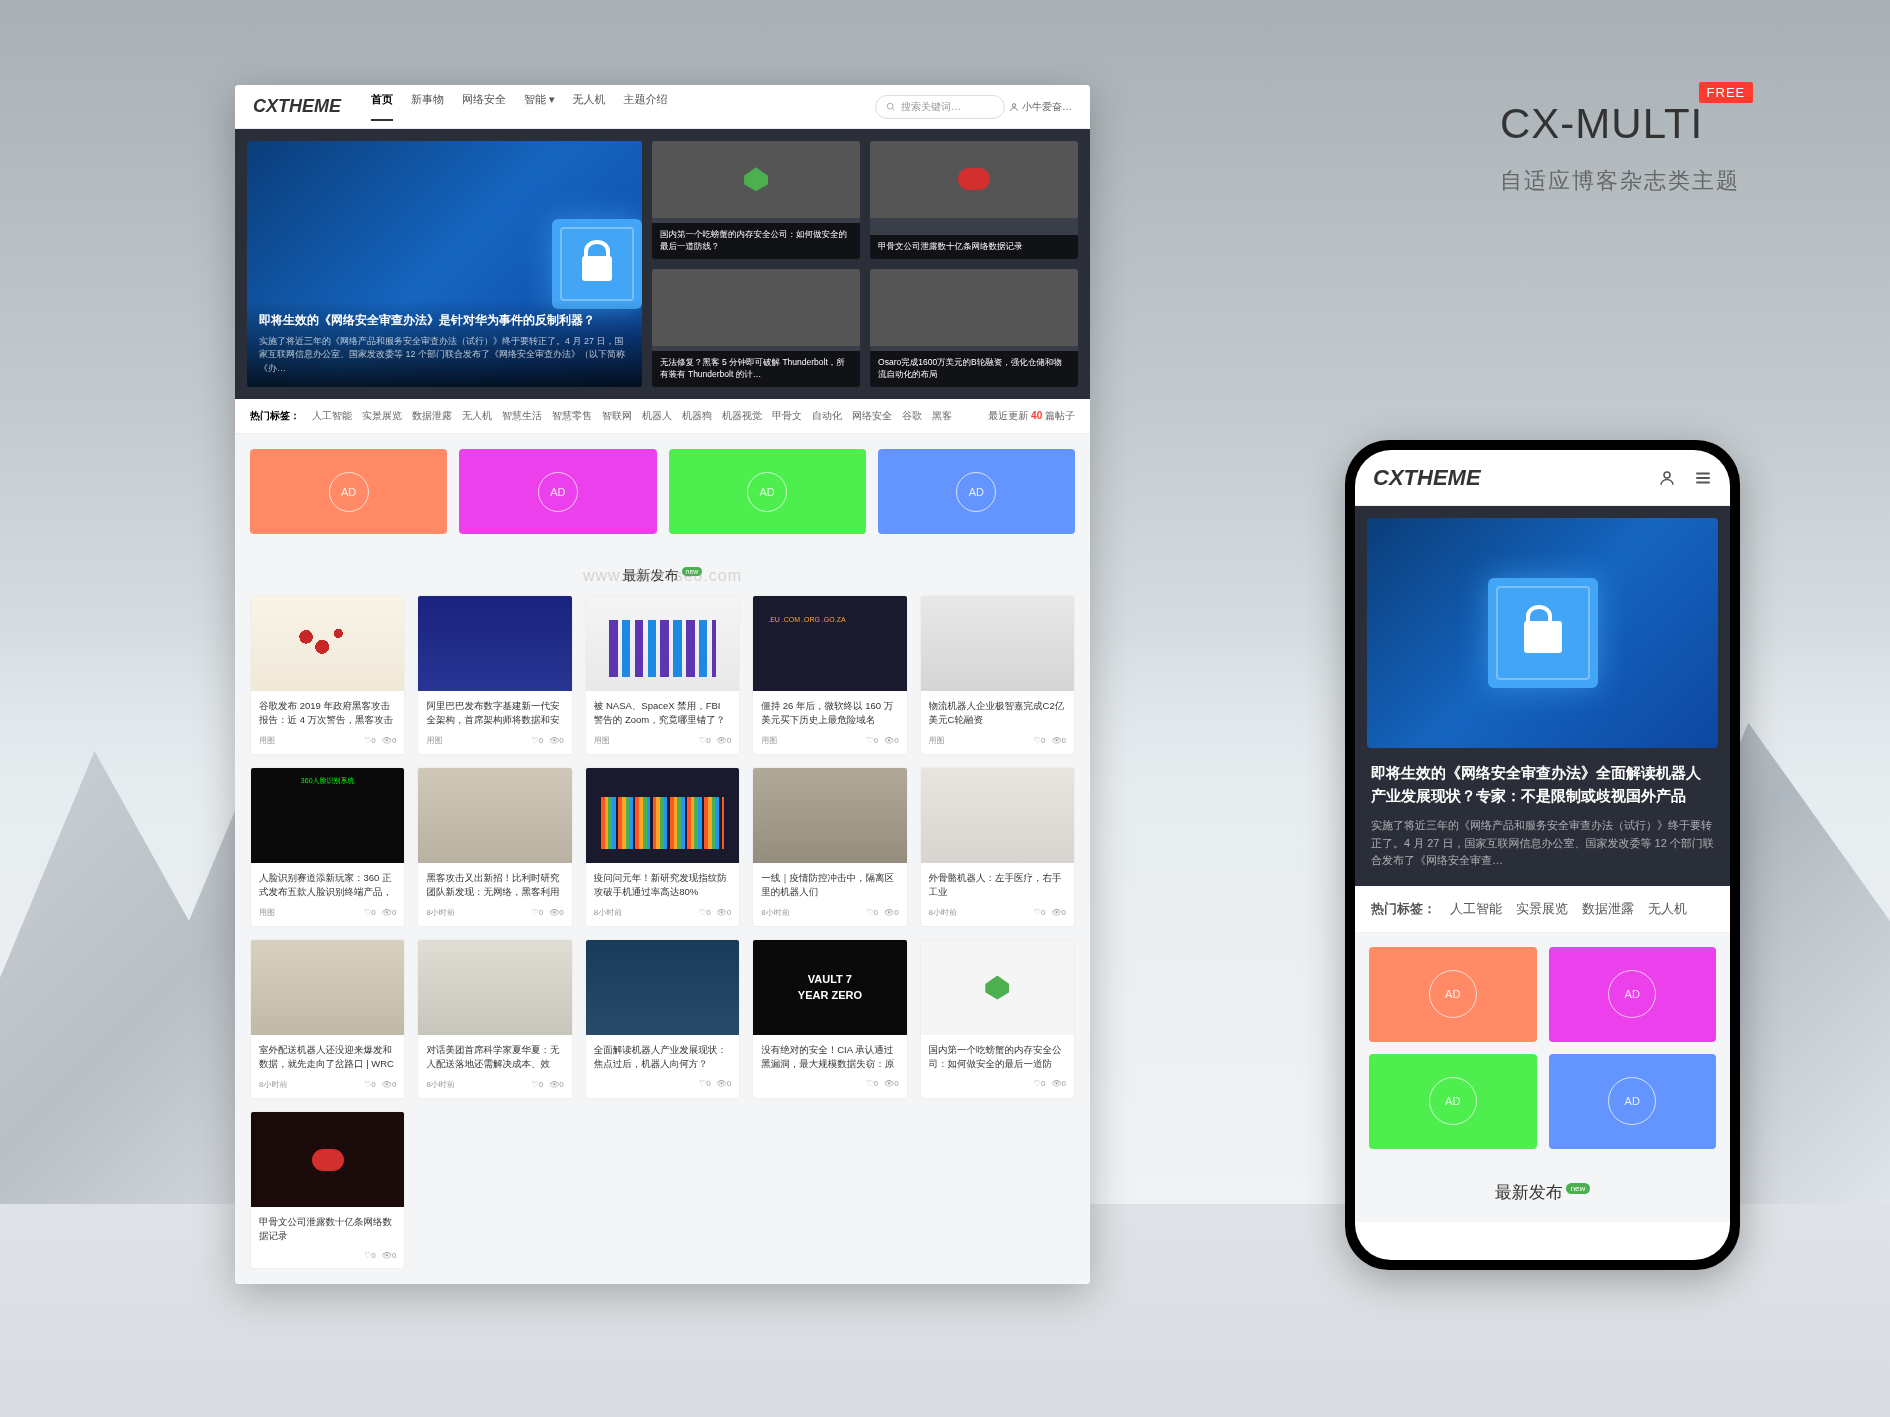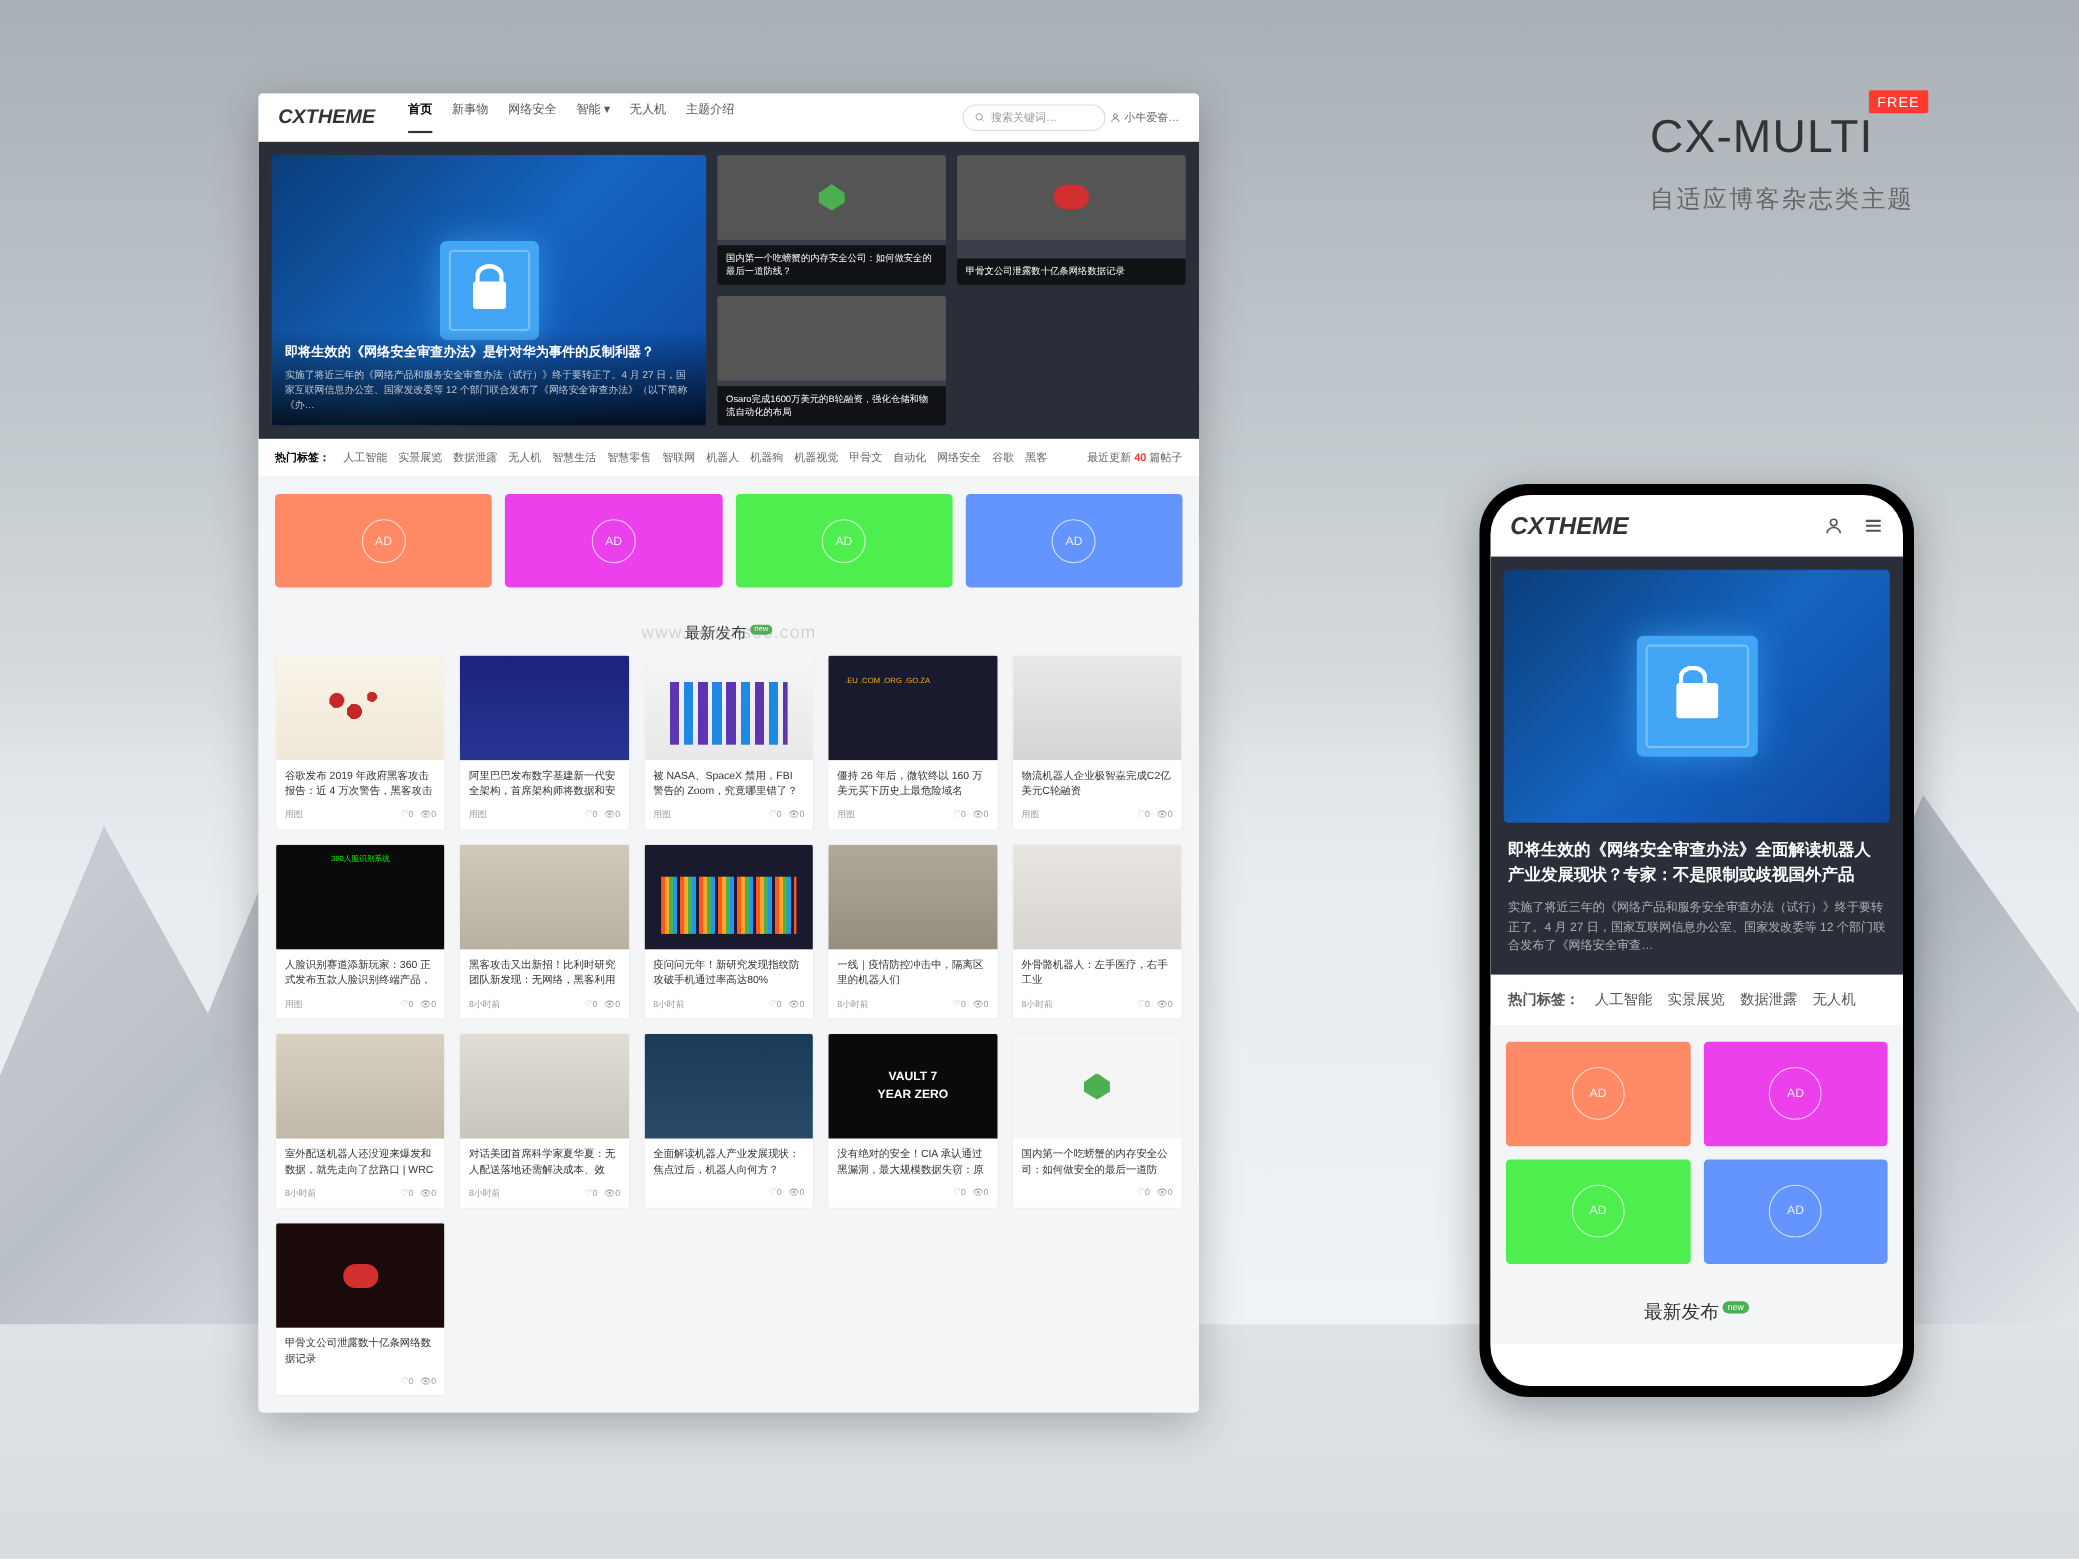--- a/index.html
+++ b/index.html
@@ -20,21 +20,21 @@
 .d-header{height:44px;display:flex;align-items:center;padding:0 18px;border-bottom:1px solid #eee;background:#fff}
 .d-logo{font-size:18px;font-weight:700;font-style:italic;color:#333;margin-right:30px}
 .d-nav{display:flex;gap:18px;font-size:11px;color:#555}
 .d-nav span{cursor:pointer}
 .d-nav span.active{color:#000;font-weight:600;border-bottom:2px solid #333;padding-bottom:12px}
 .d-search{margin-left:auto;display:flex;align-items:center;gap:4px}
 .d-search-box{width:130px;height:24px;border:1px solid #ddd;border-radius:12px;padding:0 10px;font-size:10px;color:#999;display:flex;align-items:center;gap:5px}
 .d-user{font-size:10px;color:#666;display:flex;align-items:center;gap:3px}
 
 .d-hero{background:#2a2e38;padding:12px;display:grid;grid-template-columns:1.9fr 1fr 1fr;grid-template-rows:1fr 1fr;gap:10px;height:270px}
-.d-hero-main{grid-row:1/3;background:linear-gradient(135deg,#0a3d7a 0%,#1565c0 50%,#0d47a1 100%);position:relative;border-radius:3px;overflow:hidden;display:flex;align-items:center;justify-content:center}
+.d-hero-main{grid-row:1/3;background:linear-gradient(135deg,#0a3d7a 0%,#1565c0 50%,#0d47a1 100%);position:relative;border-radius:3px;overflow:hidden;display:flex;align-items:center;justify-content:flex-end}
 .chip-lock{width:90px;height:90px;background:#42a5f5;border-radius:6px;display:flex;align-items:center;justify-content:center;position:relative;box-shadow:0 0 30px rgba(66,165,245,.6)}
 .chip-lock::before{content:'';position:absolute;inset:8px;border:2px solid rgba(255,255,255,.3);border-radius:4px}
 .lock{width:30px;height:25px;background:#fff;border-radius:3px;position:relative;margin-top:8px}
 .lock::before{content:'';position:absolute;width:18px;height:18px;border:4px solid #fff;border-radius:50% 50% 0 0;border-bottom:none;top:-16px;left:2px}
 .d-hero-main .cap{position:absolute;bottom:0;left:0;right:0;padding:12px;background:linear-gradient(transparent,rgba(0,0,0,.8));color:#fff}
 .d-hero-main .cap h3{font-size:12px;margin-bottom:6px}
 .d-hero-main .cap p{font-size:9px;opacity:.7;line-height:1.5}
 .d-hero-tile{background:#3a3e48;border-radius:3px;position:relative;overflow:hidden}
 .d-hero-tile .timg{height:65%;background:#555}
 .d-hero-tile .tcap{position:absolute;bottom:0;left:0;right:0;padding:6px 8px;background:rgba(0,0,0,.7);color:#fff;font-size:8.5px;line-height:1.4}
@@ -170,20 +170,24 @@
     </div>
     <div class="d-hero-tile">
           <div class="timg img-anxin"></div>
           <div class="tcap">国内第一个吃螃蟹的内存安全公司：如何做安全的最后一道防线？</div>
         </div>
     <div class="d-hero-tile">
           <div class="timg img-oracle"></div>
           <div class="tcap">甲骨文公司泄露数十亿条网络数据记录</div>
         </div>
     <div class="d-hero-tile">
+          <div class="timg img-thunder"></div>
+          <div class="tcap">无法修复？黑客 5 分钟即可破解 Thunderbolt，所有装有 Thunderbolt 的计…</div>
+        </div>
+    <div class="d-hero-tile">
           <div class="timg img-arm"></div>
           <div class="tcap">Osaro完成1600万美元的B轮融资，强化仓储和物流自动化的布局</div>
         </div>
   </div>
 
   <div class="d-tags">
     <span class="d-tags-label">热门标签：</span>
     <div class="d-tags-list" id="d-tags">
           <span>人工智能</span>
           <span>实景展览</span>

